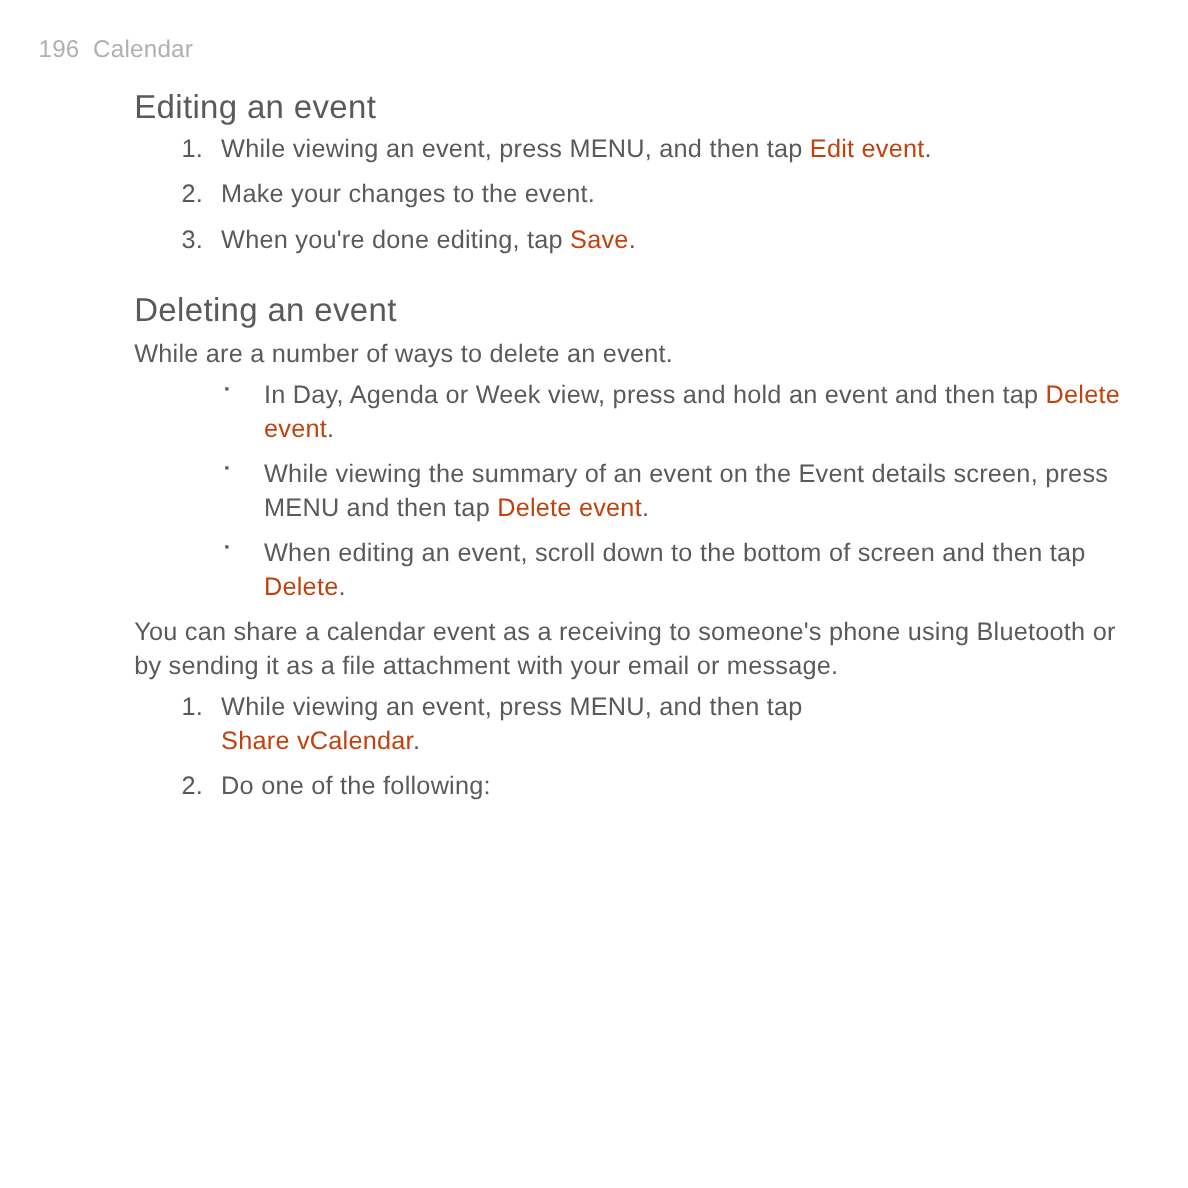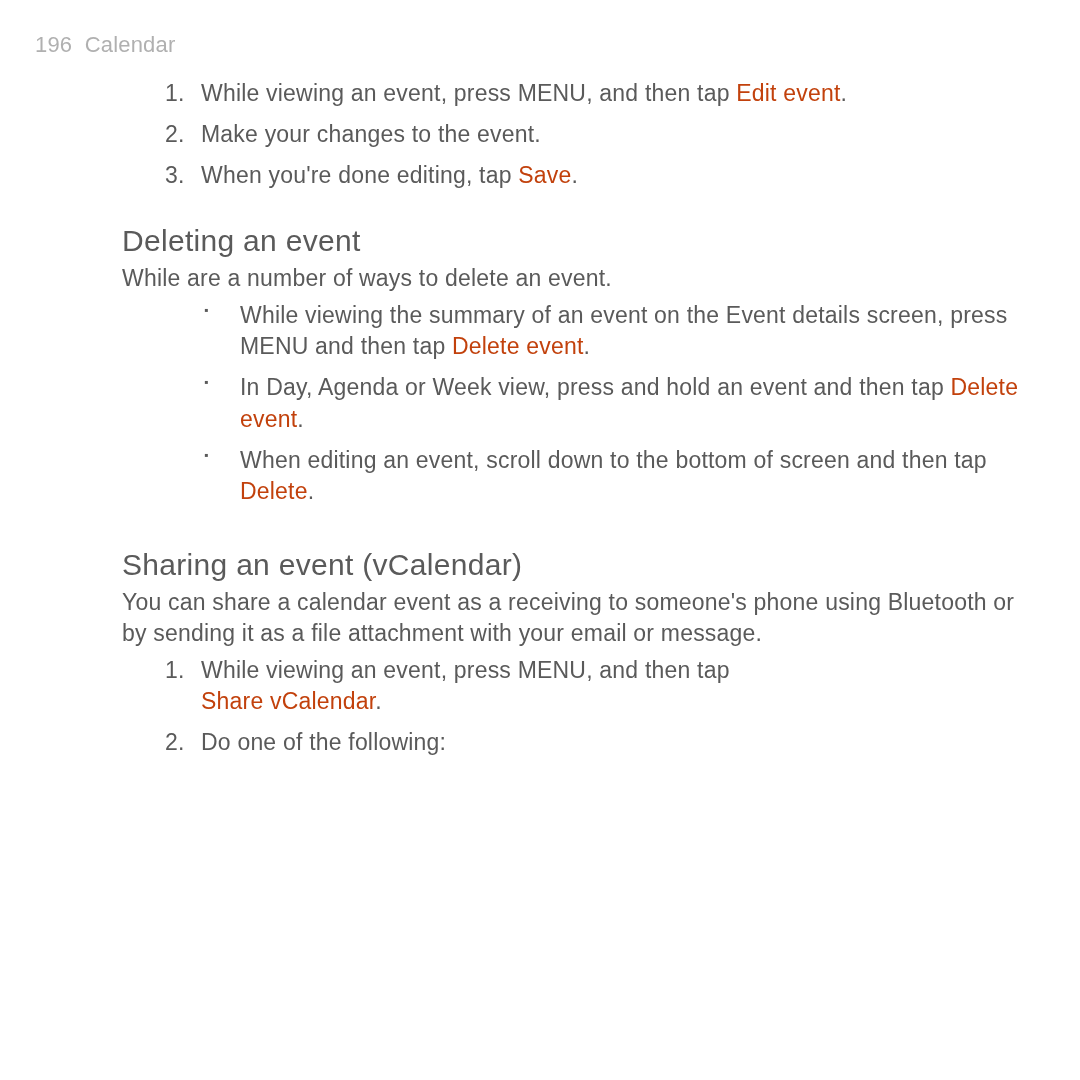--- a/index.html
+++ b/index.html
@@ -101,47 +101,47 @@
 </head>
 <body>
 
 <div class="page-header">
   <span class="page-num">196</span>
   <span class="chapter-name">Calendar</span>
 </div>
 
 <div class="content">
 
+  <h2>Editing an event</h2>
   <ol>
     <li>
       <span>While viewing an event, press MENU, and then tap </span><span class="bold">Edit event</span><span>.</span>
     </li>
     <li>
       <span>Make your changes to the event.</span>
     </li>
     <li>
       <span>When you're done editing, tap </span><span class="bold">Save</span><span>.</span>
     </li>
   </ol>
 
   <h2 class="spaced">Deleting an event</h2>
   <p class="intro">While are a number of ways to delete an event.</p>
   <ul>
     <li>
-      <span>While viewing the summary of an event on the Event details screen, press MENU and then tap </span><span class="bold">Delete event</span><span>.</span>
+      <span>In Day, Agenda or Week view, press and hold an event and then tap </span><span class="bold">Delete event</span><span>.</span>
     </li>
     <li>
-      <span>In Day, Agenda or Week view, press and hold an event and then tap </span><span class="bold">Delete event</span><span>.</span>
+      <span>While viewing the summary of an event on the Event details screen, press MENU and then tap </span><span class="bold">Delete event</span><span>.</span>
     </li>
     <li>
       <span>When editing an event, scroll down to the bottom of screen and then tap </span><span class="bold">Delete</span><span>.</span>
     </li>
   </ul>
 
-  <h2 class="spaced-more">Sharing an event (vCalendar)</h2>
   <p class="intro">You can share a calendar event as a receiving to someone's phone using Bluetooth or by sending it as a file attachment with your email or message.</p>
   <ol>
     <li>
       <span>While viewing an event, press MENU, and then tap </span><br><span class="bold">Share vCalendar</span><span>.</span>
     </li>
     <li>
       <span>Do one of the following:</span>
     </li>
   </ol>
 

